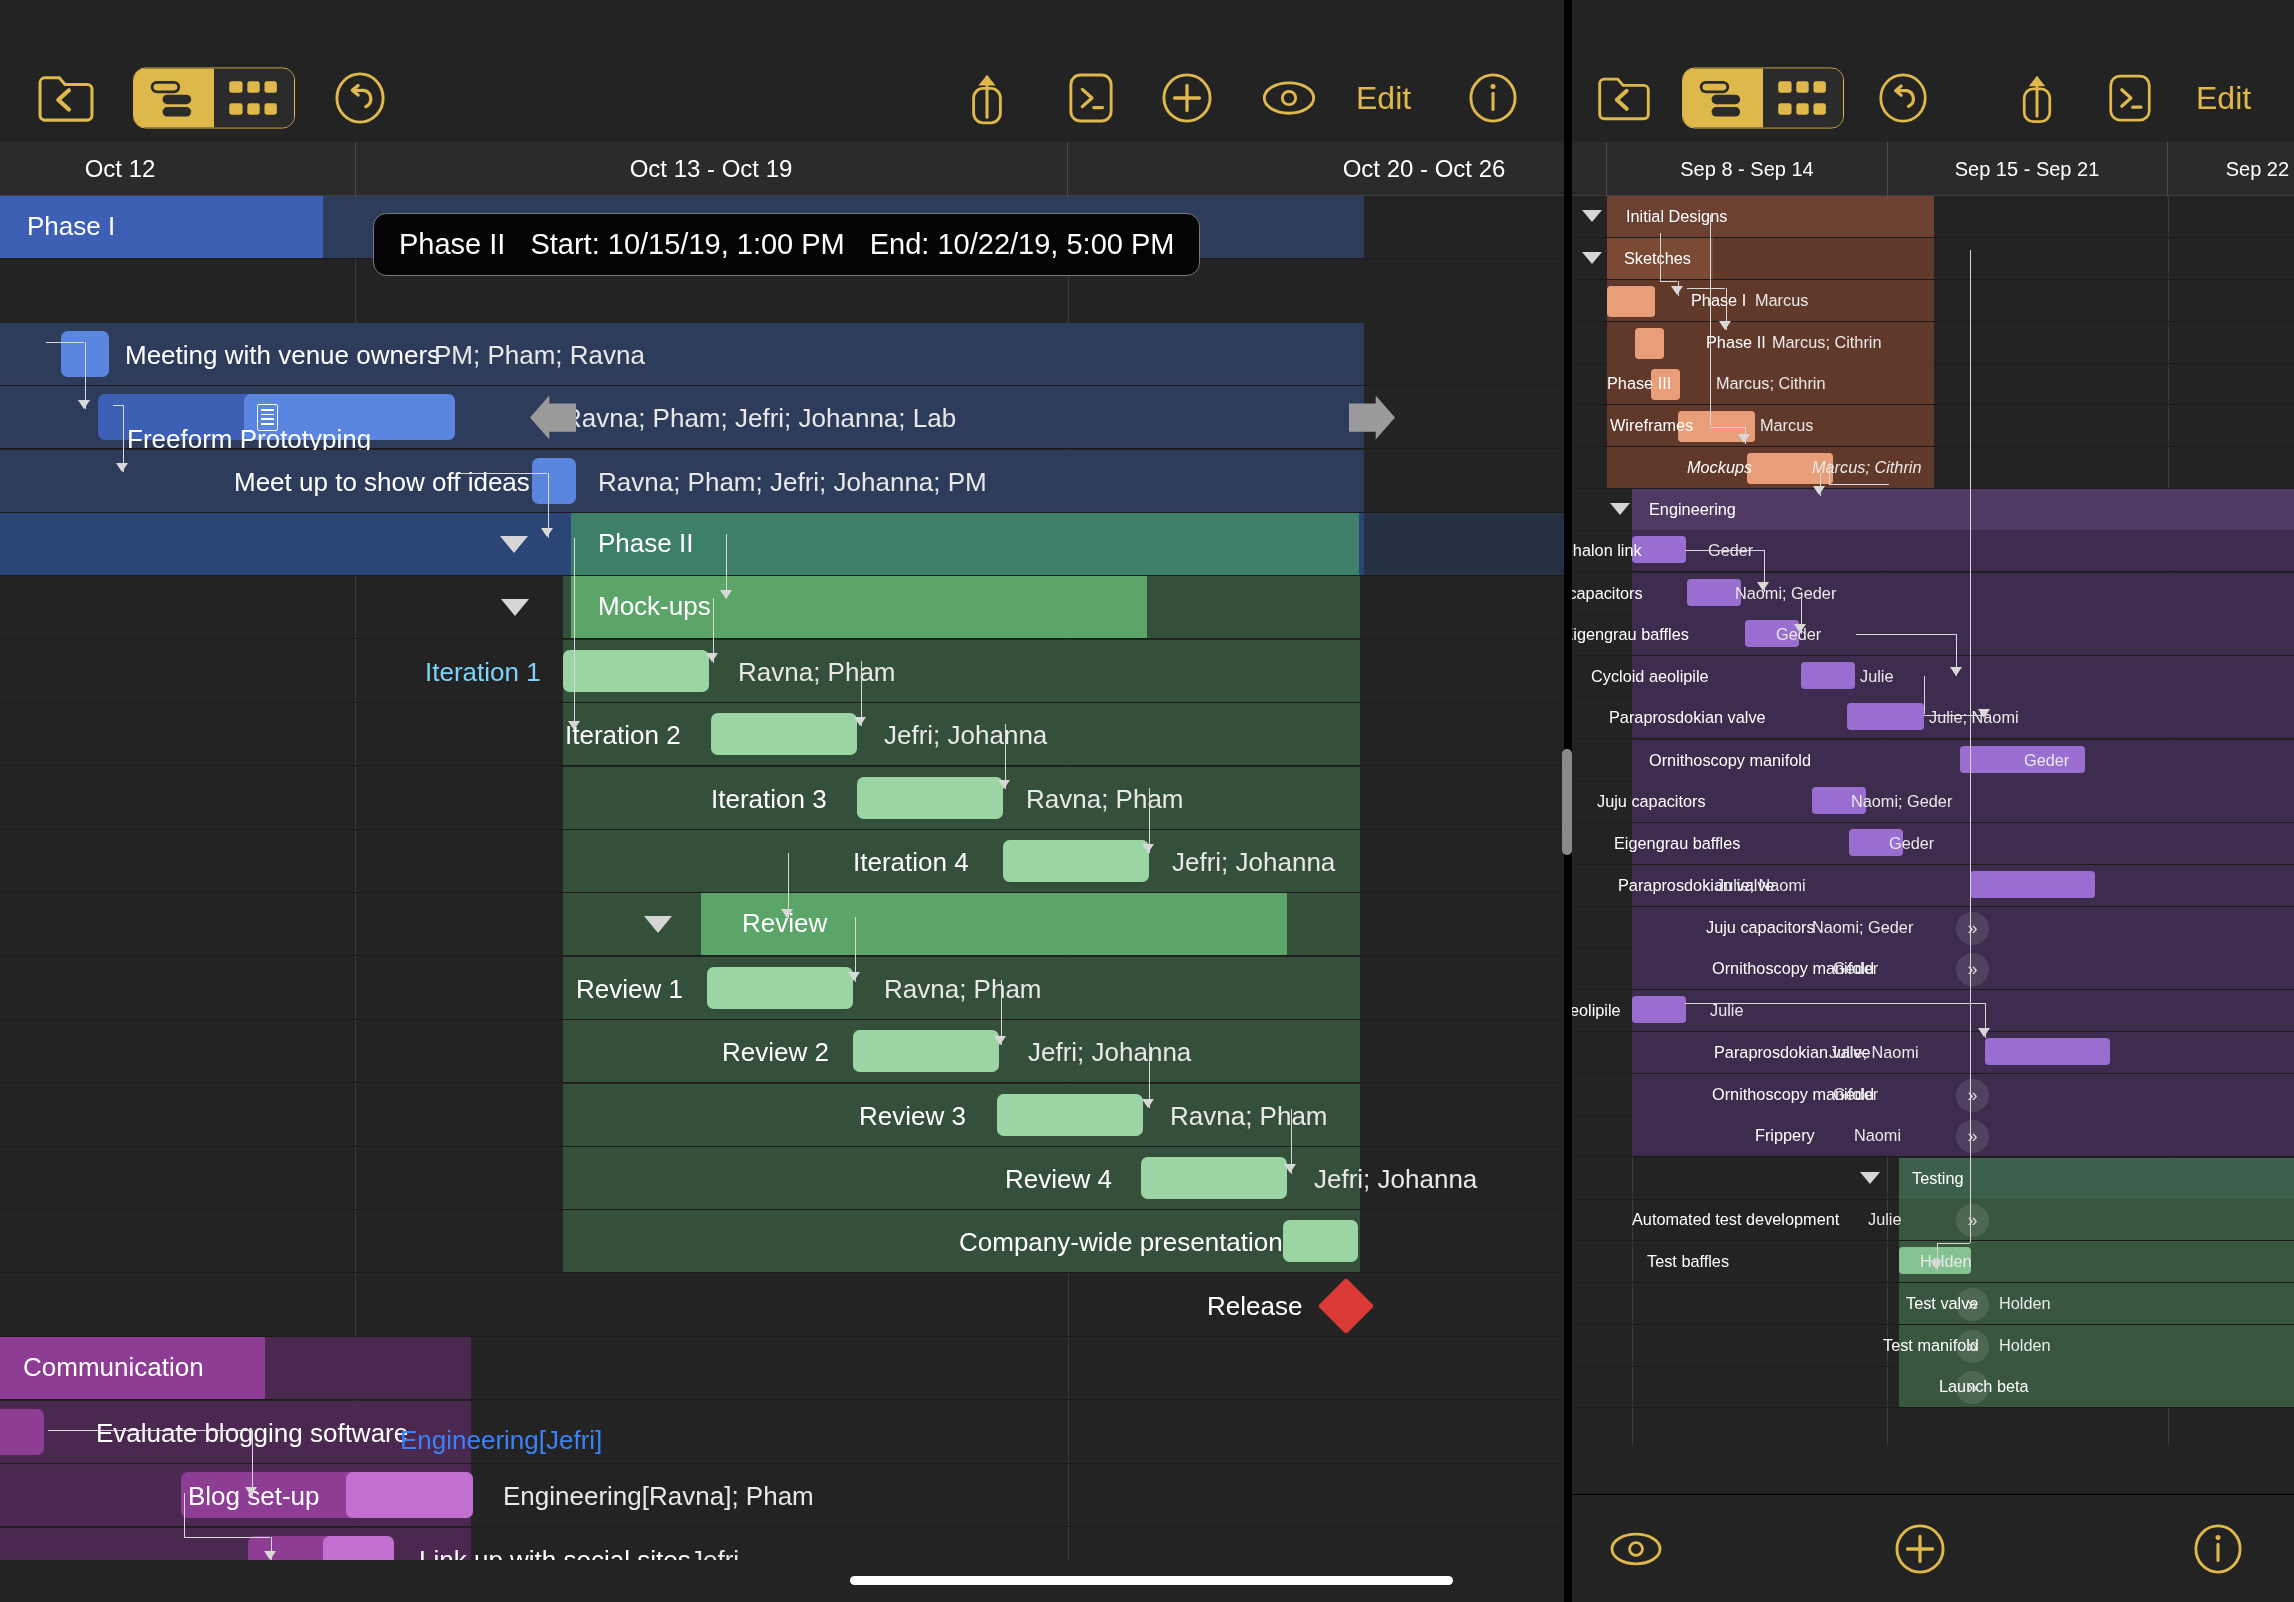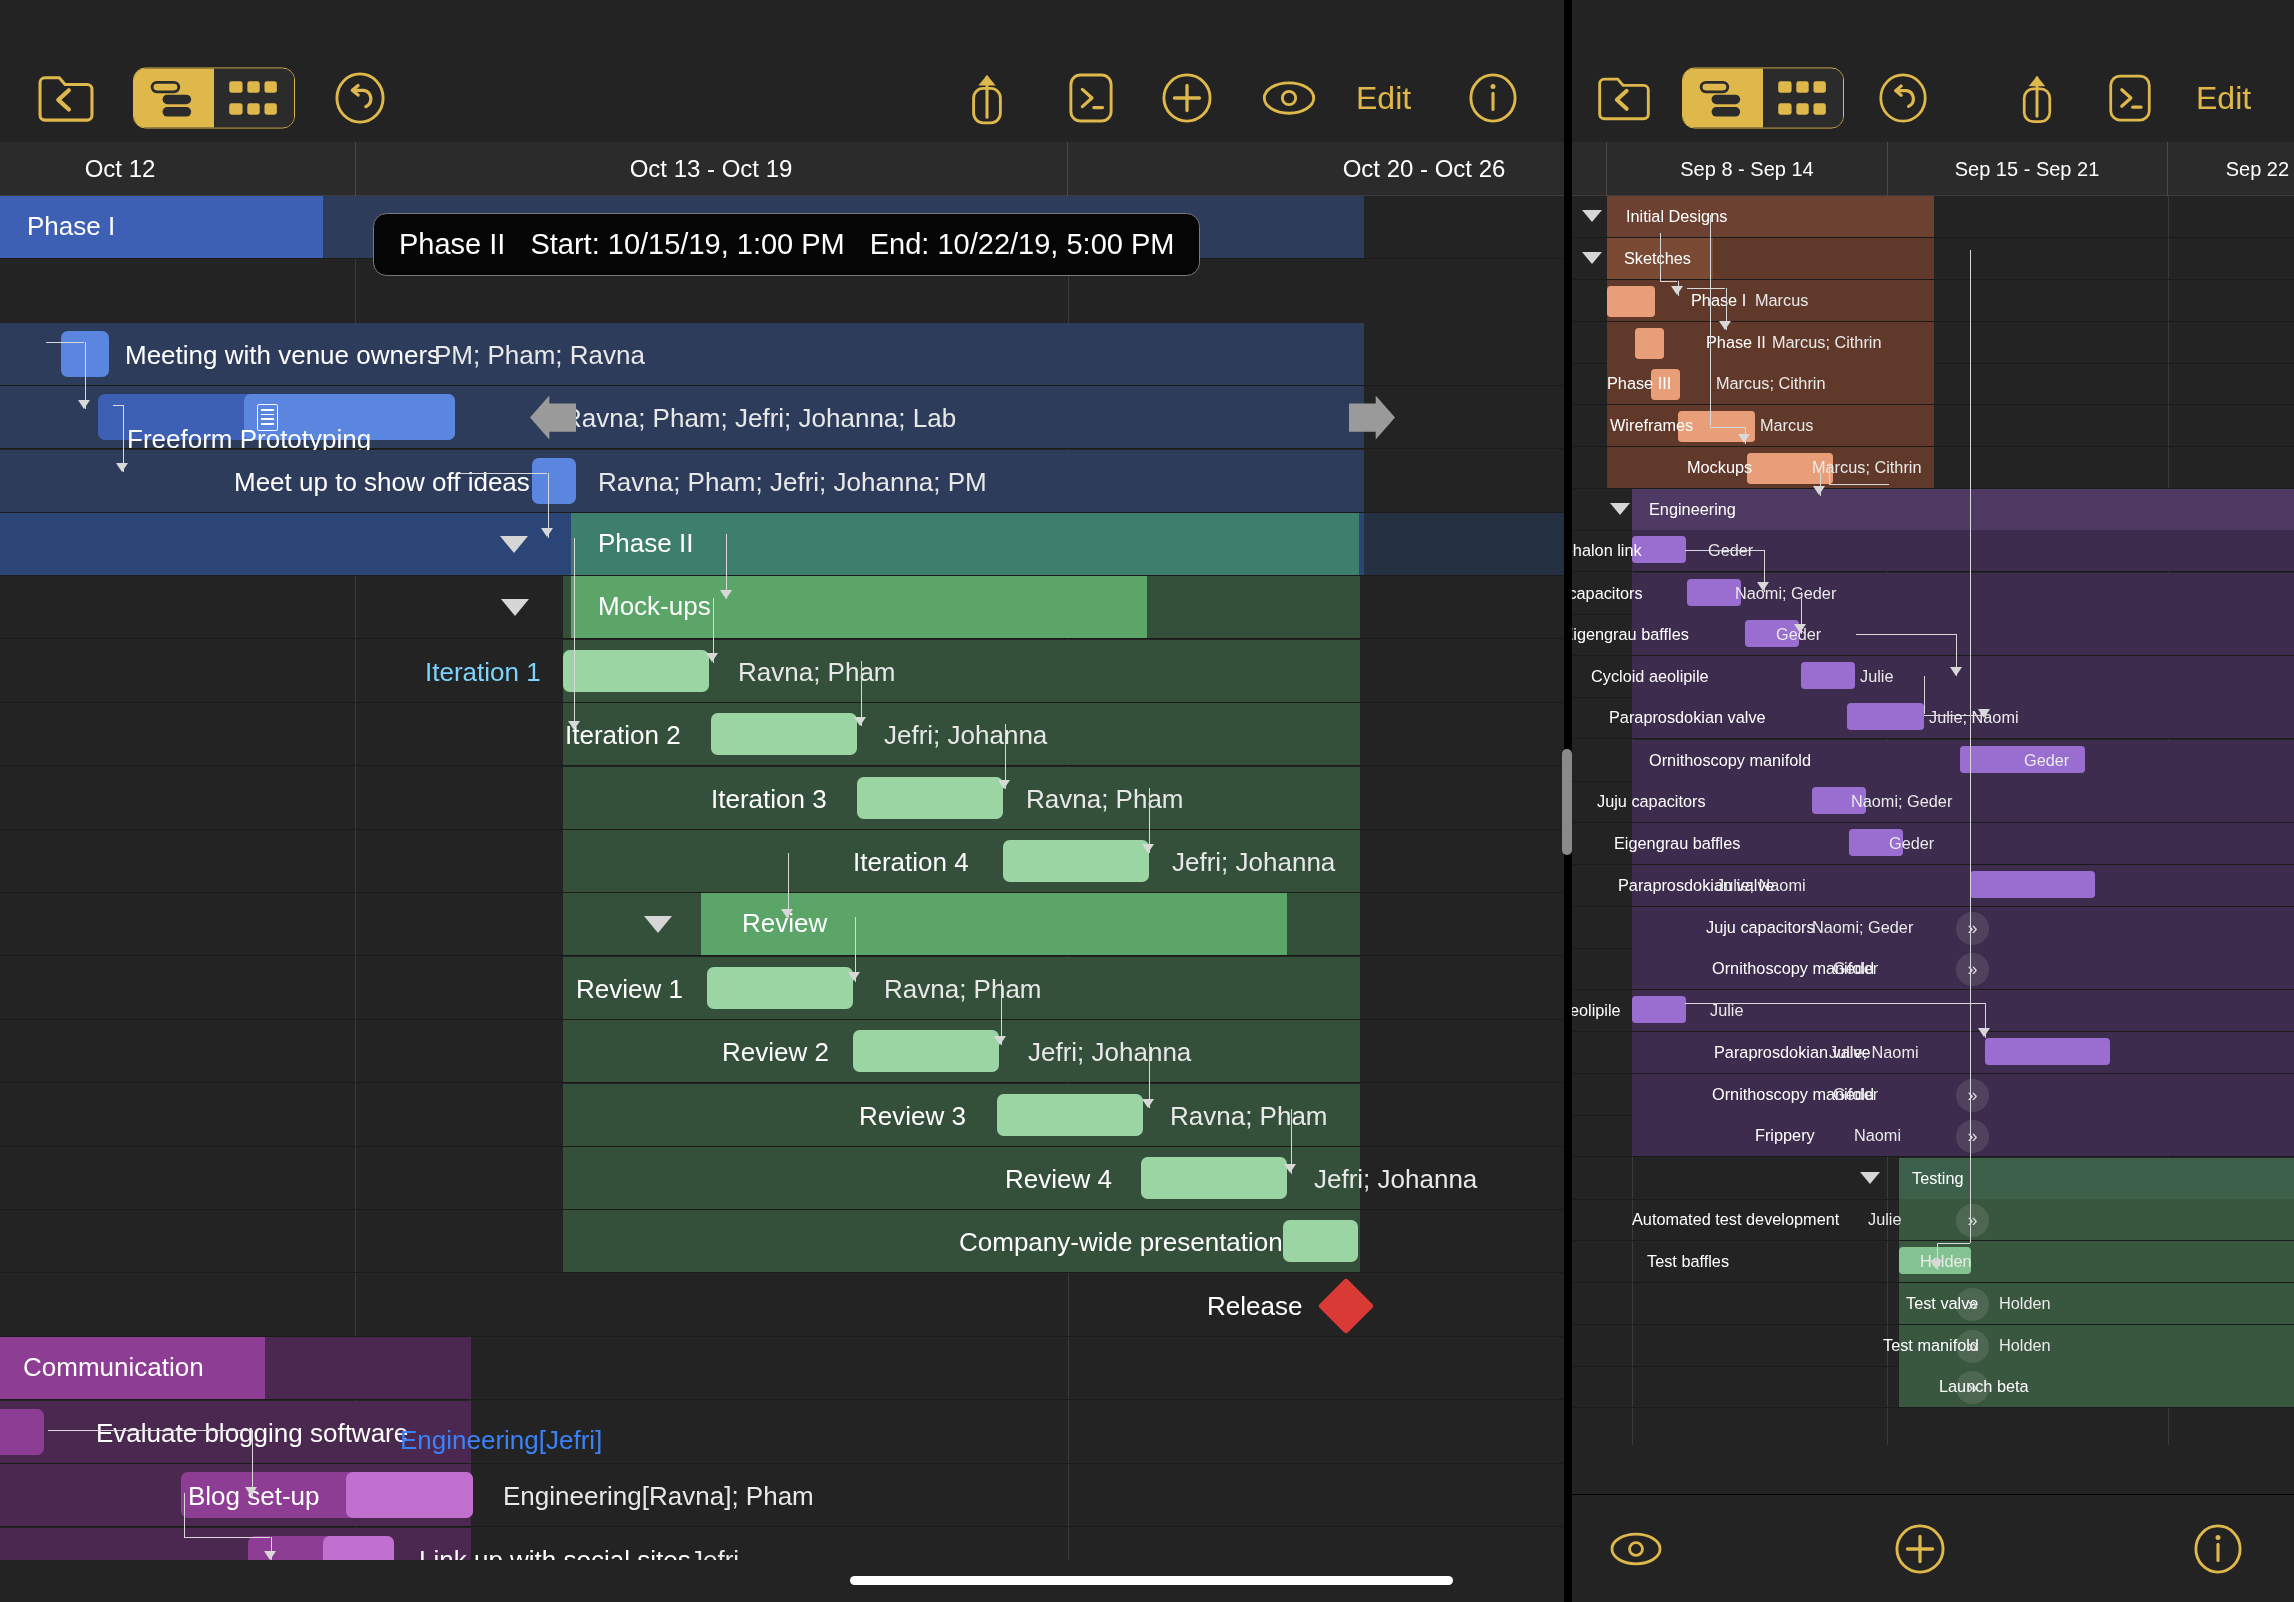--- a/index.html
+++ b/index.html
@@ -466,21 +466,21 @@
           <div class="bar sq" style="left:79px;top:5.8px;width:29px;height:31px;background:#e89f79;"></div>
           <div class="lbl" style="left:35px;top:10.6px;font-size:16.3px;color:#fff;">Phase III</div>
           <div class="res" style="left:144px;top:10.6px;font-size:16.3px;color:#eaeaea;">Marcus; Cithrin</div>
         </div>
         <div class="row" style="top:209px;height:42px;border-bottom:1px solid #1b1b1b;">
           <div class="rowbg" style="left:35px;width:327px;background:#61392a;"></div>
           <div class="bar sq" style="left:106px;top:5.8px;width:77px;height:31px;background:#e89f79;"></div>
           <div class="lbl" style="left:38px;top:10.6px;font-size:16.3px;color:#fff;">Wireframes</div>
           <div class="res" style="left:188px;top:10.6px;font-size:16.3px;color:#eaeaea;">Marcus</div>
         </div>
-        <div class="row" style="top:251px;height:42px;border-bottom:1px solid #1b1b1b;">
+        <div class="row" style="top:251px;height:42px;border-bottom:1px solid #1b1b1b;font-style:italic;">
           <div class="rowbg" style="left:35px;width:327px;background:#61392a;"></div>
           <div class="bar sq" style="left:175px;top:5.8px;width:86px;height:31px;background:#e89f79;"></div>
           <div class="lbl" style="left:115px;top:10.6px;font-size:16.3px;color:#fff;">Mockups</div>
           <div class="res" style="left:240px;top:10.6px;font-size:16.3px;color:#eaeaea;">Marcus; Cithrin</div>
         </div>
         <div class="row" style="top:293px;height:42px;border-bottom:1px solid #1b1b1b;">
           <div class="rowbg" style="left:60px;width:663px;background:#3d2c4d;"></div>
           <div class="grp" style="left:60px;width:663px;background:#4f3a63;"></div>
           <div class="tri sm" style="left:38px;top:14.4px;"></div>
           <div class="lbl" style="left:77px;top:10.6px;font-size:16.3px;color:#fff;">Engineering</div>

